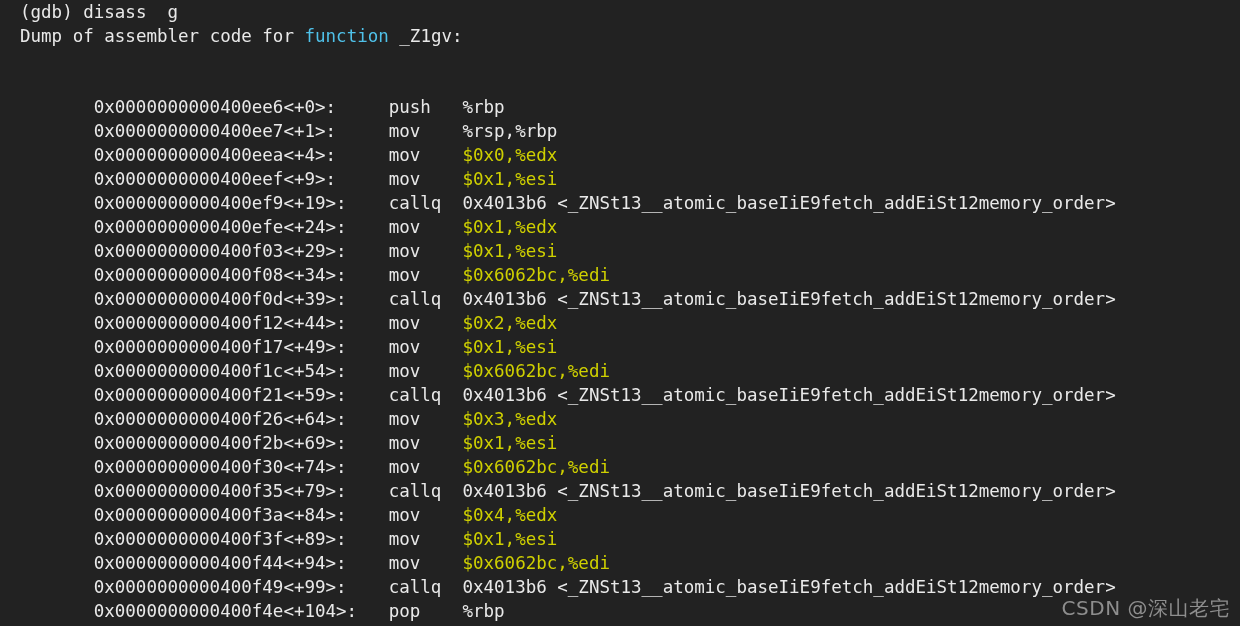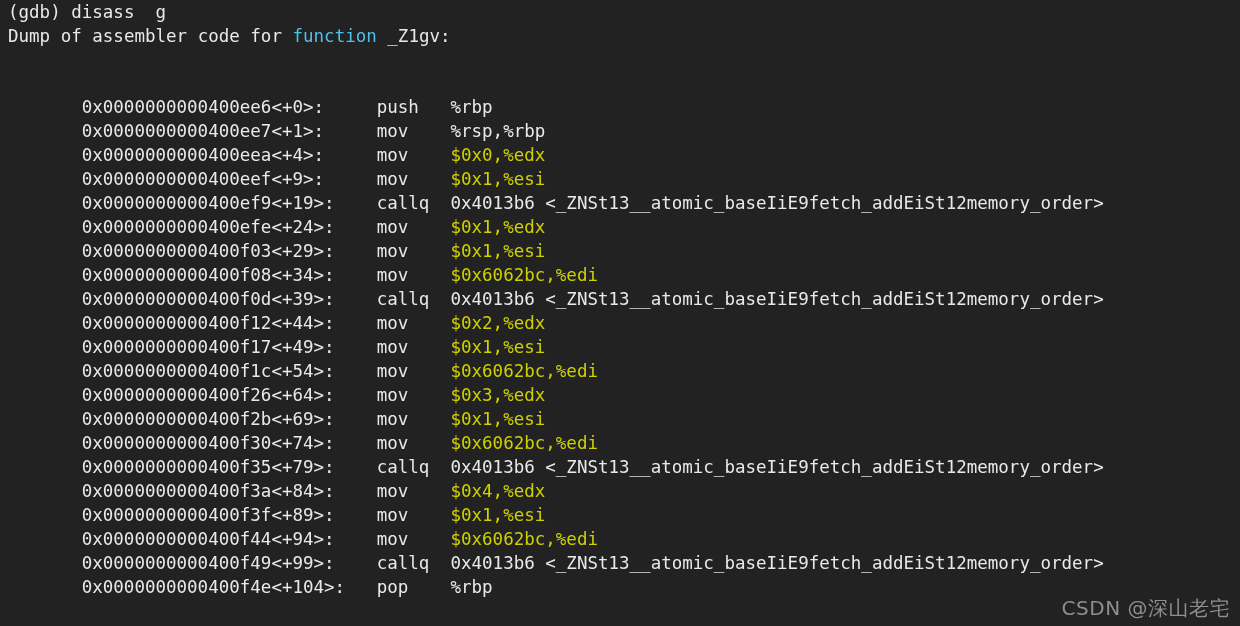--- a/index.html
+++ b/index.html
@@ -24,21 +24,21 @@
     position: absolute;
     top: 0;
     left: 0;
     right: 0;
     padding: 0;
   }
   .line {
     height: 24px;
     white-space: pre;
     display: block;
-    padding-left: 8px;
+    padding-left: 20px;
   }
   
   .c-white   { color: #e9e9e9; }
   .c-cyan    { color: #4fc1e9; }
   .c-yellow  { color: #cfd000; }
 
   
   .col-addr   { display: inline-block; width: 22ch; text-align: right; }
   .col-off    { display: inline-block; width: 10ch; }
   .col-mnem   { display: inline-block; width: 7ch; }
@@ -75,20 +75,21 @@
         <div class="line"><span class="indent"></span><span class="col-addr c-white">0x0000000000400eea</span><span class="col-off c-white">&lt;+4&gt;:</span><span class="col-mnem c-white">mov</span><span class="col-ops c-yellow">$0x0,%edx</span></div>
         <div class="line"><span class="indent"></span><span class="col-addr c-white">0x0000000000400eef</span><span class="col-off c-white">&lt;+9&gt;:</span><span class="col-mnem c-white">mov</span><span class="col-ops c-yellow">$0x1,%esi</span></div>
         <div class="line"><span class="indent"></span><span class="col-addr c-white">0x0000000000400ef9</span><span class="col-off c-white">&lt;+19&gt;:</span><span class="col-mnem c-white">callq</span><span class="col-ops c-white">0x4013b6 &lt;_ZNSt13__atomic_baseIiE9fetch_addEiSt12memory_order&gt;</span></div>
         <div class="line"><span class="indent"></span><span class="col-addr c-white">0x0000000000400efe</span><span class="col-off c-white">&lt;+24&gt;:</span><span class="col-mnem c-white">mov</span><span class="col-ops c-yellow">$0x1,%edx</span></div>
         <div class="line"><span class="indent"></span><span class="col-addr c-white">0x0000000000400f03</span><span class="col-off c-white">&lt;+29&gt;:</span><span class="col-mnem c-white">mov</span><span class="col-ops c-yellow">$0x1,%esi</span></div>
         <div class="line"><span class="indent"></span><span class="col-addr c-white">0x0000000000400f08</span><span class="col-off c-white">&lt;+34&gt;:</span><span class="col-mnem c-white">mov</span><span class="col-ops c-yellow">$0x6062bc,%edi</span></div>
         <div class="line"><span class="indent"></span><span class="col-addr c-white">0x0000000000400f0d</span><span class="col-off c-white">&lt;+39&gt;:</span><span class="col-mnem c-white">callq</span><span class="col-ops c-white">0x4013b6 &lt;_ZNSt13__atomic_baseIiE9fetch_addEiSt12memory_order&gt;</span></div>
         <div class="line"><span class="indent"></span><span class="col-addr c-white">0x0000000000400f12</span><span class="col-off c-white">&lt;+44&gt;:</span><span class="col-mnem c-white">mov</span><span class="col-ops c-yellow">$0x2,%edx</span></div>
         <div class="line"><span class="indent"></span><span class="col-addr c-white">0x0000000000400f17</span><span class="col-off c-white">&lt;+49&gt;:</span><span class="col-mnem c-white">mov</span><span class="col-ops c-yellow">$0x1,%esi</span></div>
         <div class="line"><span class="indent"></span><span class="col-addr c-white">0x0000000000400f1c</span><span class="col-off c-white">&lt;+54&gt;:</span><span class="col-mnem c-white">mov</span><span class="col-ops c-yellow">$0x6062bc,%edi</span></div>
+        <div class="line"><span class="indent"></span><span class="col-addr c-white">0x0000000000400f21</span><span class="col-off c-white">&lt;+59&gt;:</span><span class="col-mnem c-white">callq</span><span class="col-ops c-white">0x4013b6 &lt;_ZNSt13__atomic_baseIiE9fetch_addEiSt12memory_order&gt;</span></div>
         <div class="line"><span class="indent"></span><span class="col-addr c-white">0x0000000000400f26</span><span class="col-off c-white">&lt;+64&gt;:</span><span class="col-mnem c-white">mov</span><span class="col-ops c-yellow">$0x3,%edx</span></div>
         <div class="line"><span class="indent"></span><span class="col-addr c-white">0x0000000000400f2b</span><span class="col-off c-white">&lt;+69&gt;:</span><span class="col-mnem c-white">mov</span><span class="col-ops c-yellow">$0x1,%esi</span></div>
         <div class="line"><span class="indent"></span><span class="col-addr c-white">0x0000000000400f30</span><span class="col-off c-white">&lt;+74&gt;:</span><span class="col-mnem c-white">mov</span><span class="col-ops c-yellow">$0x6062bc,%edi</span></div>
         <div class="line"><span class="indent"></span><span class="col-addr c-white">0x0000000000400f35</span><span class="col-off c-white">&lt;+79&gt;:</span><span class="col-mnem c-white">callq</span><span class="col-ops c-white">0x4013b6 &lt;_ZNSt13__atomic_baseIiE9fetch_addEiSt12memory_order&gt;</span></div>
         <div class="line"><span class="indent"></span><span class="col-addr c-white">0x0000000000400f3a</span><span class="col-off c-white">&lt;+84&gt;:</span><span class="col-mnem c-white">mov</span><span class="col-ops c-yellow">$0x4,%edx</span></div>
         <div class="line"><span class="indent"></span><span class="col-addr c-white">0x0000000000400f3f</span><span class="col-off c-white">&lt;+89&gt;:</span><span class="col-mnem c-white">mov</span><span class="col-ops c-yellow">$0x1,%esi</span></div>
         <div class="line"><span class="indent"></span><span class="col-addr c-white">0x0000000000400f44</span><span class="col-off c-white">&lt;+94&gt;:</span><span class="col-mnem c-white">mov</span><span class="col-ops c-yellow">$0x6062bc,%edi</span></div>
         <div class="line"><span class="indent"></span><span class="col-addr c-white">0x0000000000400f49</span><span class="col-off c-white">&lt;+99&gt;:</span><span class="col-mnem c-white">callq</span><span class="col-ops c-white">0x4013b6 &lt;_ZNSt13__atomic_baseIiE9fetch_addEiSt12memory_order&gt;</span></div>
         <div class="line"><span class="indent"></span><span class="col-addr c-white">0x0000000000400f4e</span><span class="col-off c-white">&lt;+104&gt;:</span><span class="col-mnem c-white">pop</span><span class="col-ops c-white">%rbp</span></div>
       </div>

